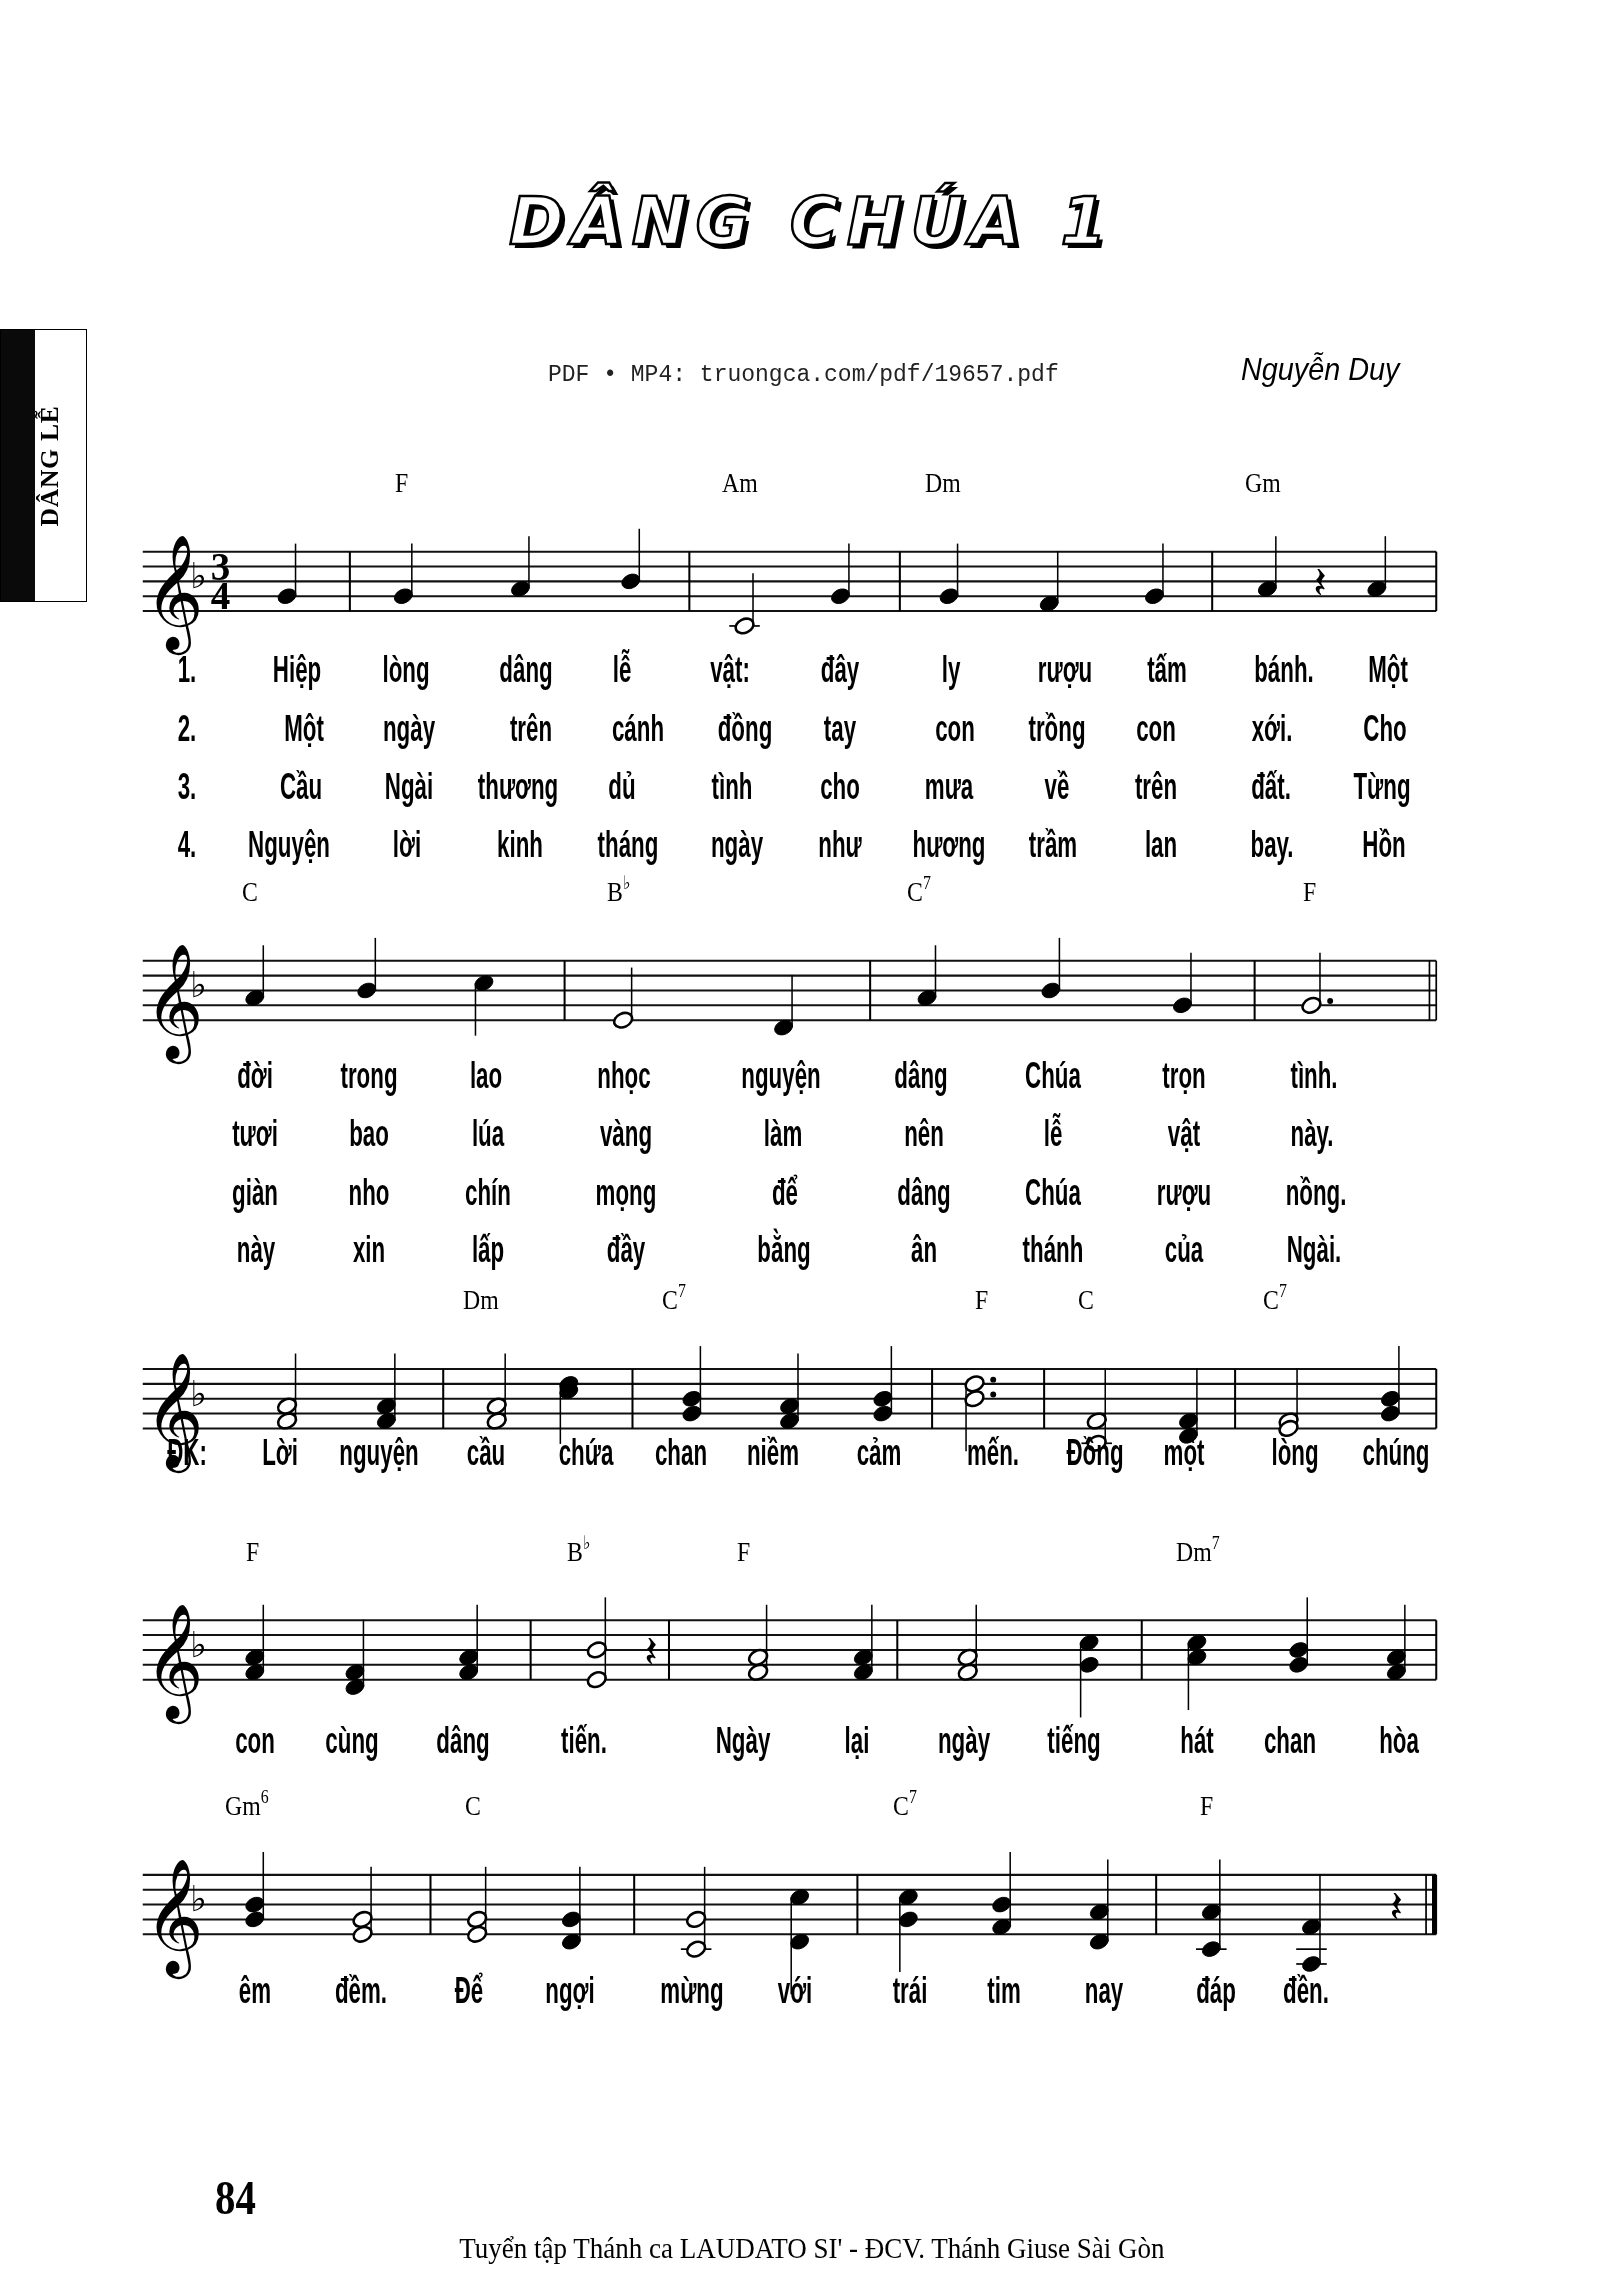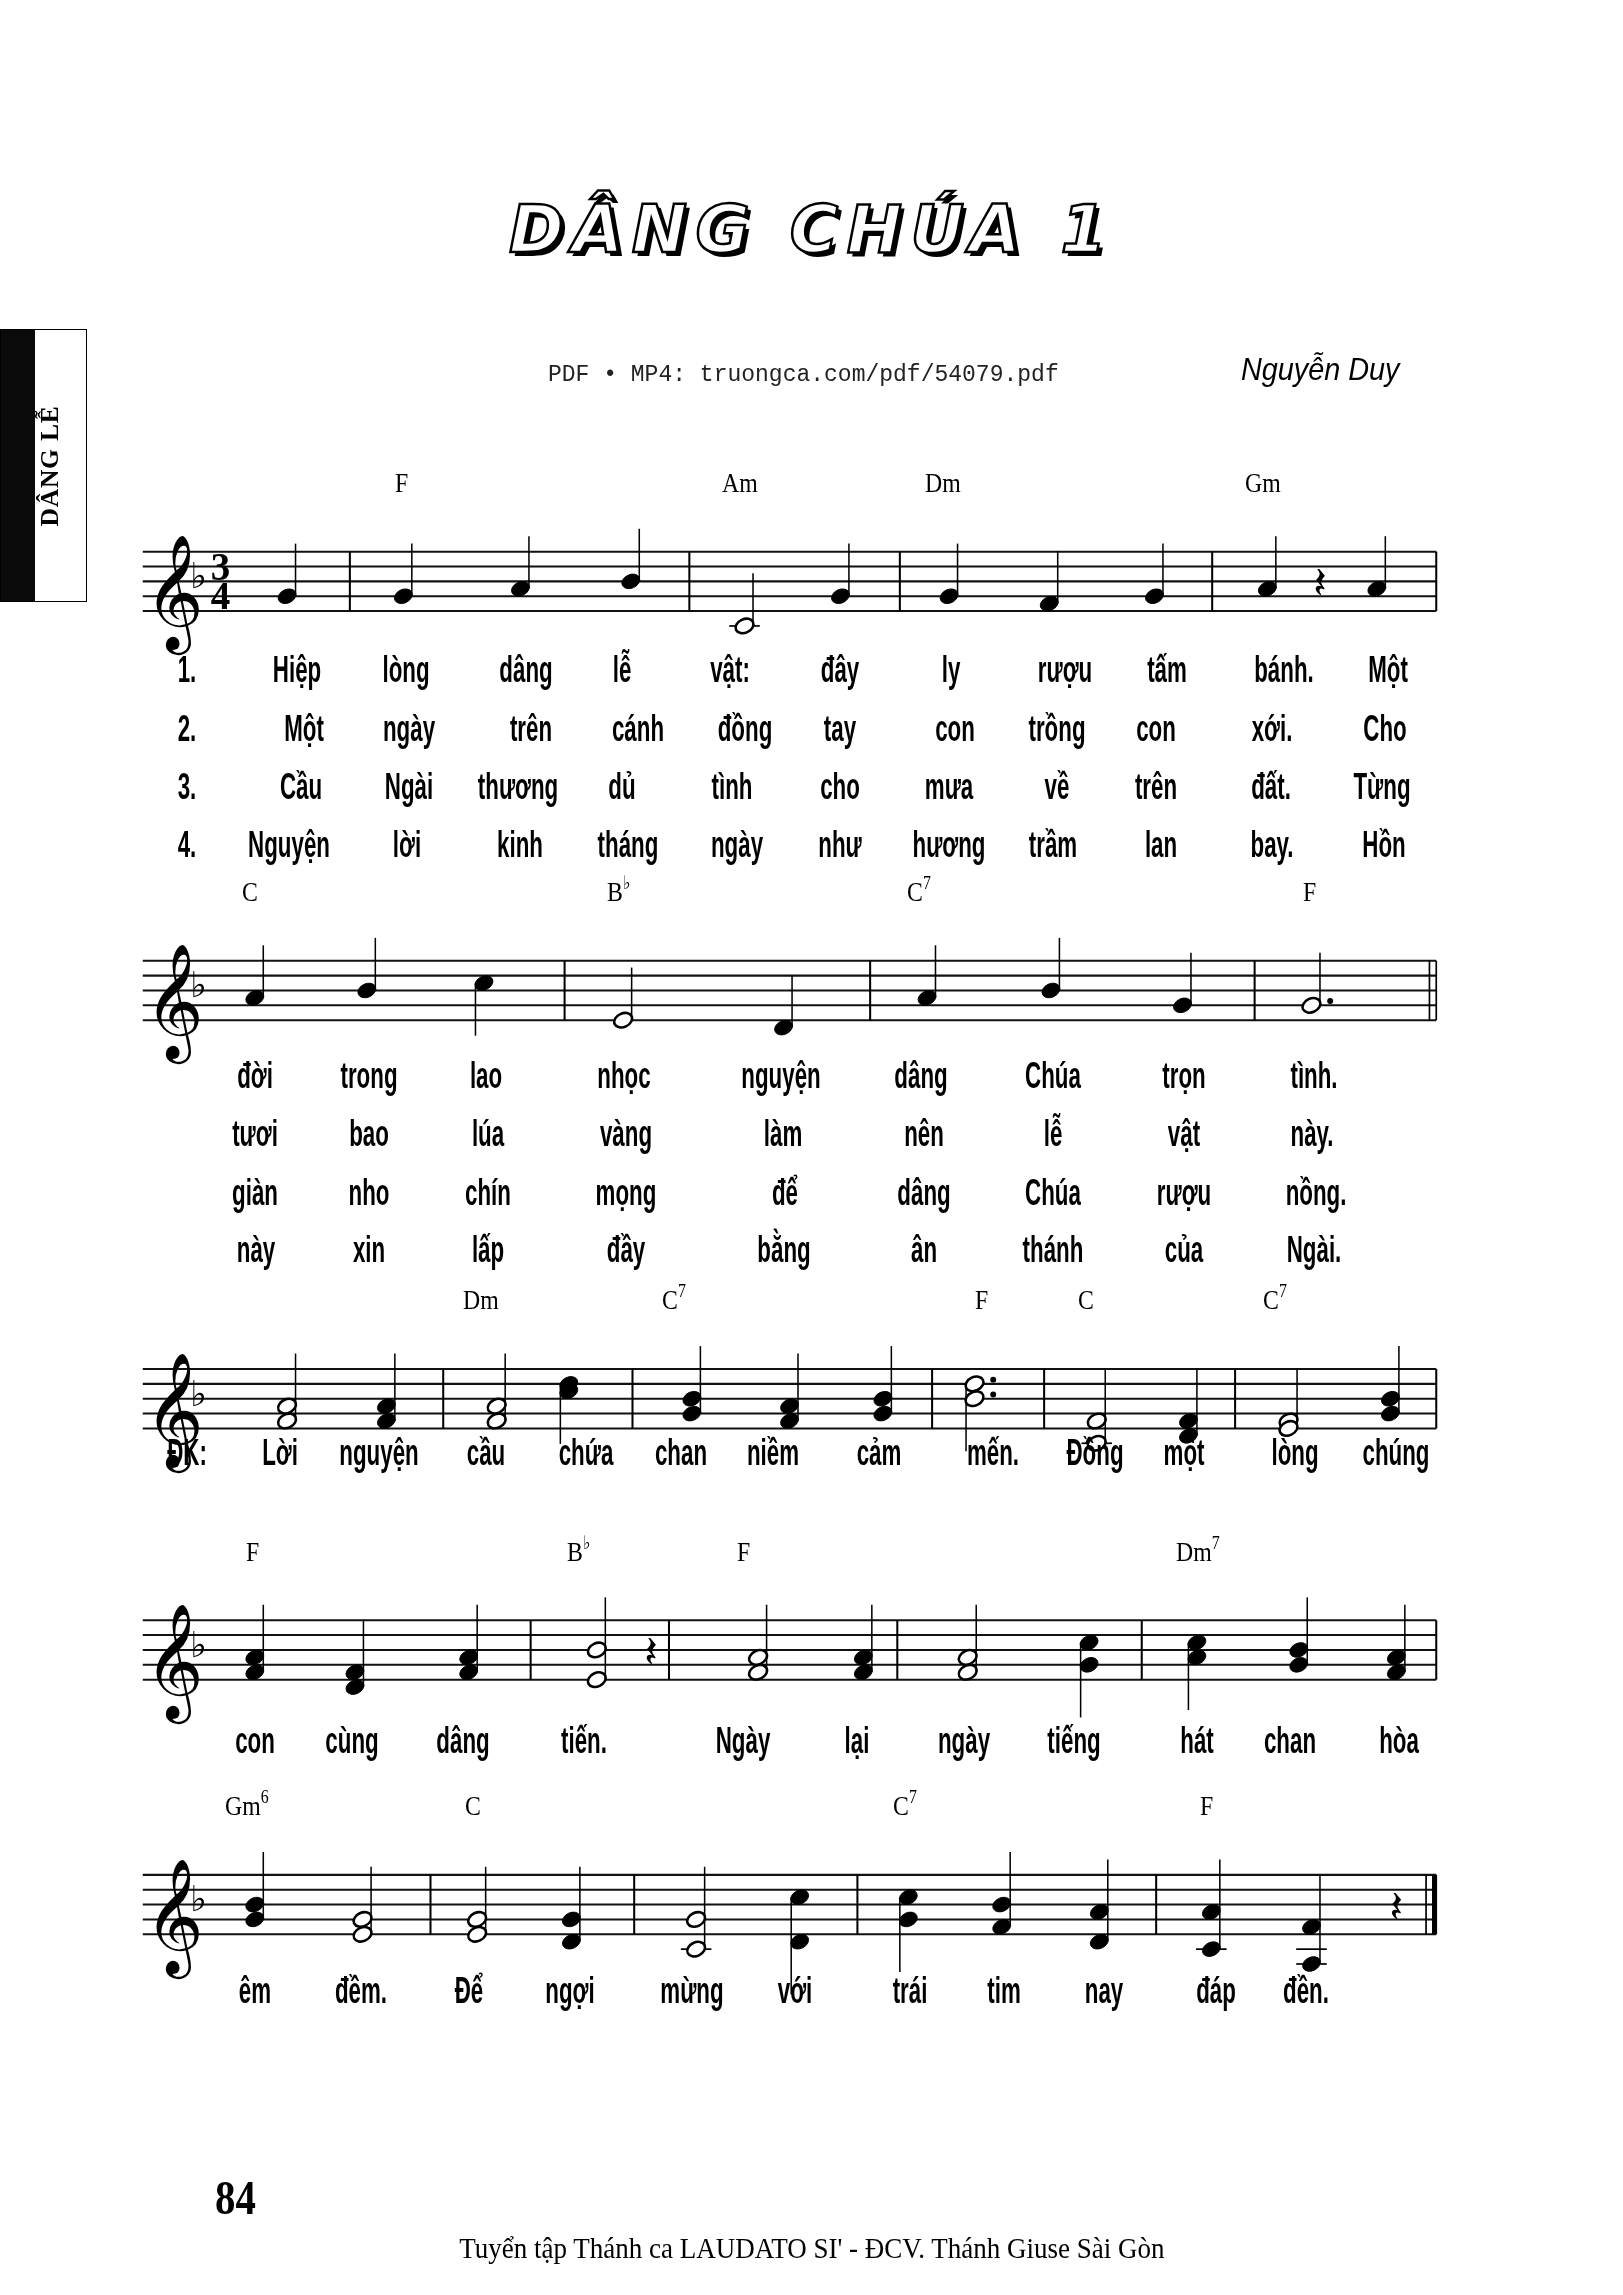--- a/index.html
+++ b/index.html
@@ -1,40 +1,40 @@
 <!DOCTYPE html>
 <html style="font-size:13.6px"><head>
 <meta charset="utf-8">
 <style>
   html, body { margin: 0; padding: 0; background: #ffffff; }
   body { width: 1624px; height: 2295px; position: relative; overflow: hidden; font-family: "Liberation Serif", serif; color: #000; }
   .side-tab { position: absolute; left: 0; top: 329px; width: 87px; height: 273px; border: 0.8px solid #000; box-sizing: border-box; background: #fff; }
   .side-tab .black { position: absolute; left: 0; top: 0; width: 34px; height: 100%; background: #0a0a0a; }
   .side-tab .label { position: absolute; left: 49px; top: 50%; transform: translate(-50%, -50%) rotate(-90deg); white-space: nowrap; font-family: "Liberation Serif", serif; font-weight: bold; font-size: 25.5px; letter-spacing: 0.8px; }
-  .title { position: absolute; left: 0; width: 1624px; top: 183px; text-align: center; font-family: "DejaVu Sans", sans-serif; font-weight: bold; font-style: italic; font-size: 66px; letter-spacing: 8.5px; color: #fff; -webkit-text-stroke: 2.5px #000; text-shadow: 4.2px 4.2px 0 #000; margin-top: 8px; }
+  .title { position: absolute; left: 0; width: 1624px; top: 183px; text-align: center; font-family: "DejaVu Sans", sans-serif; font-weight: bold; font-style: italic; font-size: 66px; letter-spacing: 8.5px; color: #fff; -webkit-text-stroke: 2.5px #000; text-shadow: 4.2px 4.2px 0 #000; }
   .source { position: absolute; left: 548px; top: 362px; font-family: "Liberation Mono", monospace; font-size: 23px; color: #222; }
   .composer { position: absolute; left: 1241px; top: 351px; font-family: "Liberation Sans", sans-serif; font-style: italic; font-size: 32px; transform: scaleX(0.9); transform-origin: left; }
   .chord { position: absolute; font-family: "Liberation Serif", serif; font-size: 28px; transform: scaleX(0.85); transform-origin: left; white-space: nowrap; }
   .chord sup { font-size: 18.7px; vertical-align: 12px; line-height: 0; }
   .lyric-line { position: absolute; left: 0; width: 1624px; height: 42px; }
   .lyric { position: absolute; font-family: "Liberation Sans", sans-serif; font-weight: bold; font-size: 36px; transform: scaleX(0.62) translateX(-50%); transform-origin: left; white-space: nowrap; }
   .page-num { position: absolute; left: 215px; top: 2170px; font-family: "Liberation Serif", serif; font-weight: bold; font-size: 48px; transform: scaleX(0.85); transform-origin: left; }
   .footer { position: absolute; left: 0; width: 1624px; top: 2231px; text-align: center; font-family: "Liberation Serif", serif; font-size: 30px; }
   .footer span { display: inline-block; transform: scaleX(0.9); }
 </style>
 </head>
 <body>
 
 <div class="side-tab">
   <div class="black"></div>
   <div class="label">DÂNG LỄ</div>
 </div>
 
 <div class="title">DÂNG CHÚA 1</div>
-<div class="source">PDF • MP4: truongca.com/pdf/54079.pdf</div>
+<div class="source">PDF • MP4: truongca.com/pdf/19657.pdf</div>
 <div class="composer">Nguyễn Duy</div>
 
 <div id="score">
     <svg width="1624" height="2295" style="position: absolute; left: 0px; top: 0px;" viewBox="0 0 1913 2704">
       <line x1="168" x2="1692" y1="650" y2="650" stroke="#111" stroke-width="2.4"></line>
       <line x1="168" x2="1692" y1="667.5" y2="667.5" stroke="#111" stroke-width="2.4"></line>
       <line x1="168" x2="1692" y1="685" y2="685" stroke="#111" stroke-width="2.4"></line>
       <line x1="168" x2="1692" y1="702.5" y2="702.5" stroke="#111" stroke-width="2.4"></line>
       <line x1="168" x2="1692" y1="720" y2="720" stroke="#111" stroke-width="2.4"></line>
       <text x="170" y="738" font-size="118" font-family="DejaVu Sans, sans-serif">𝄞</text>

